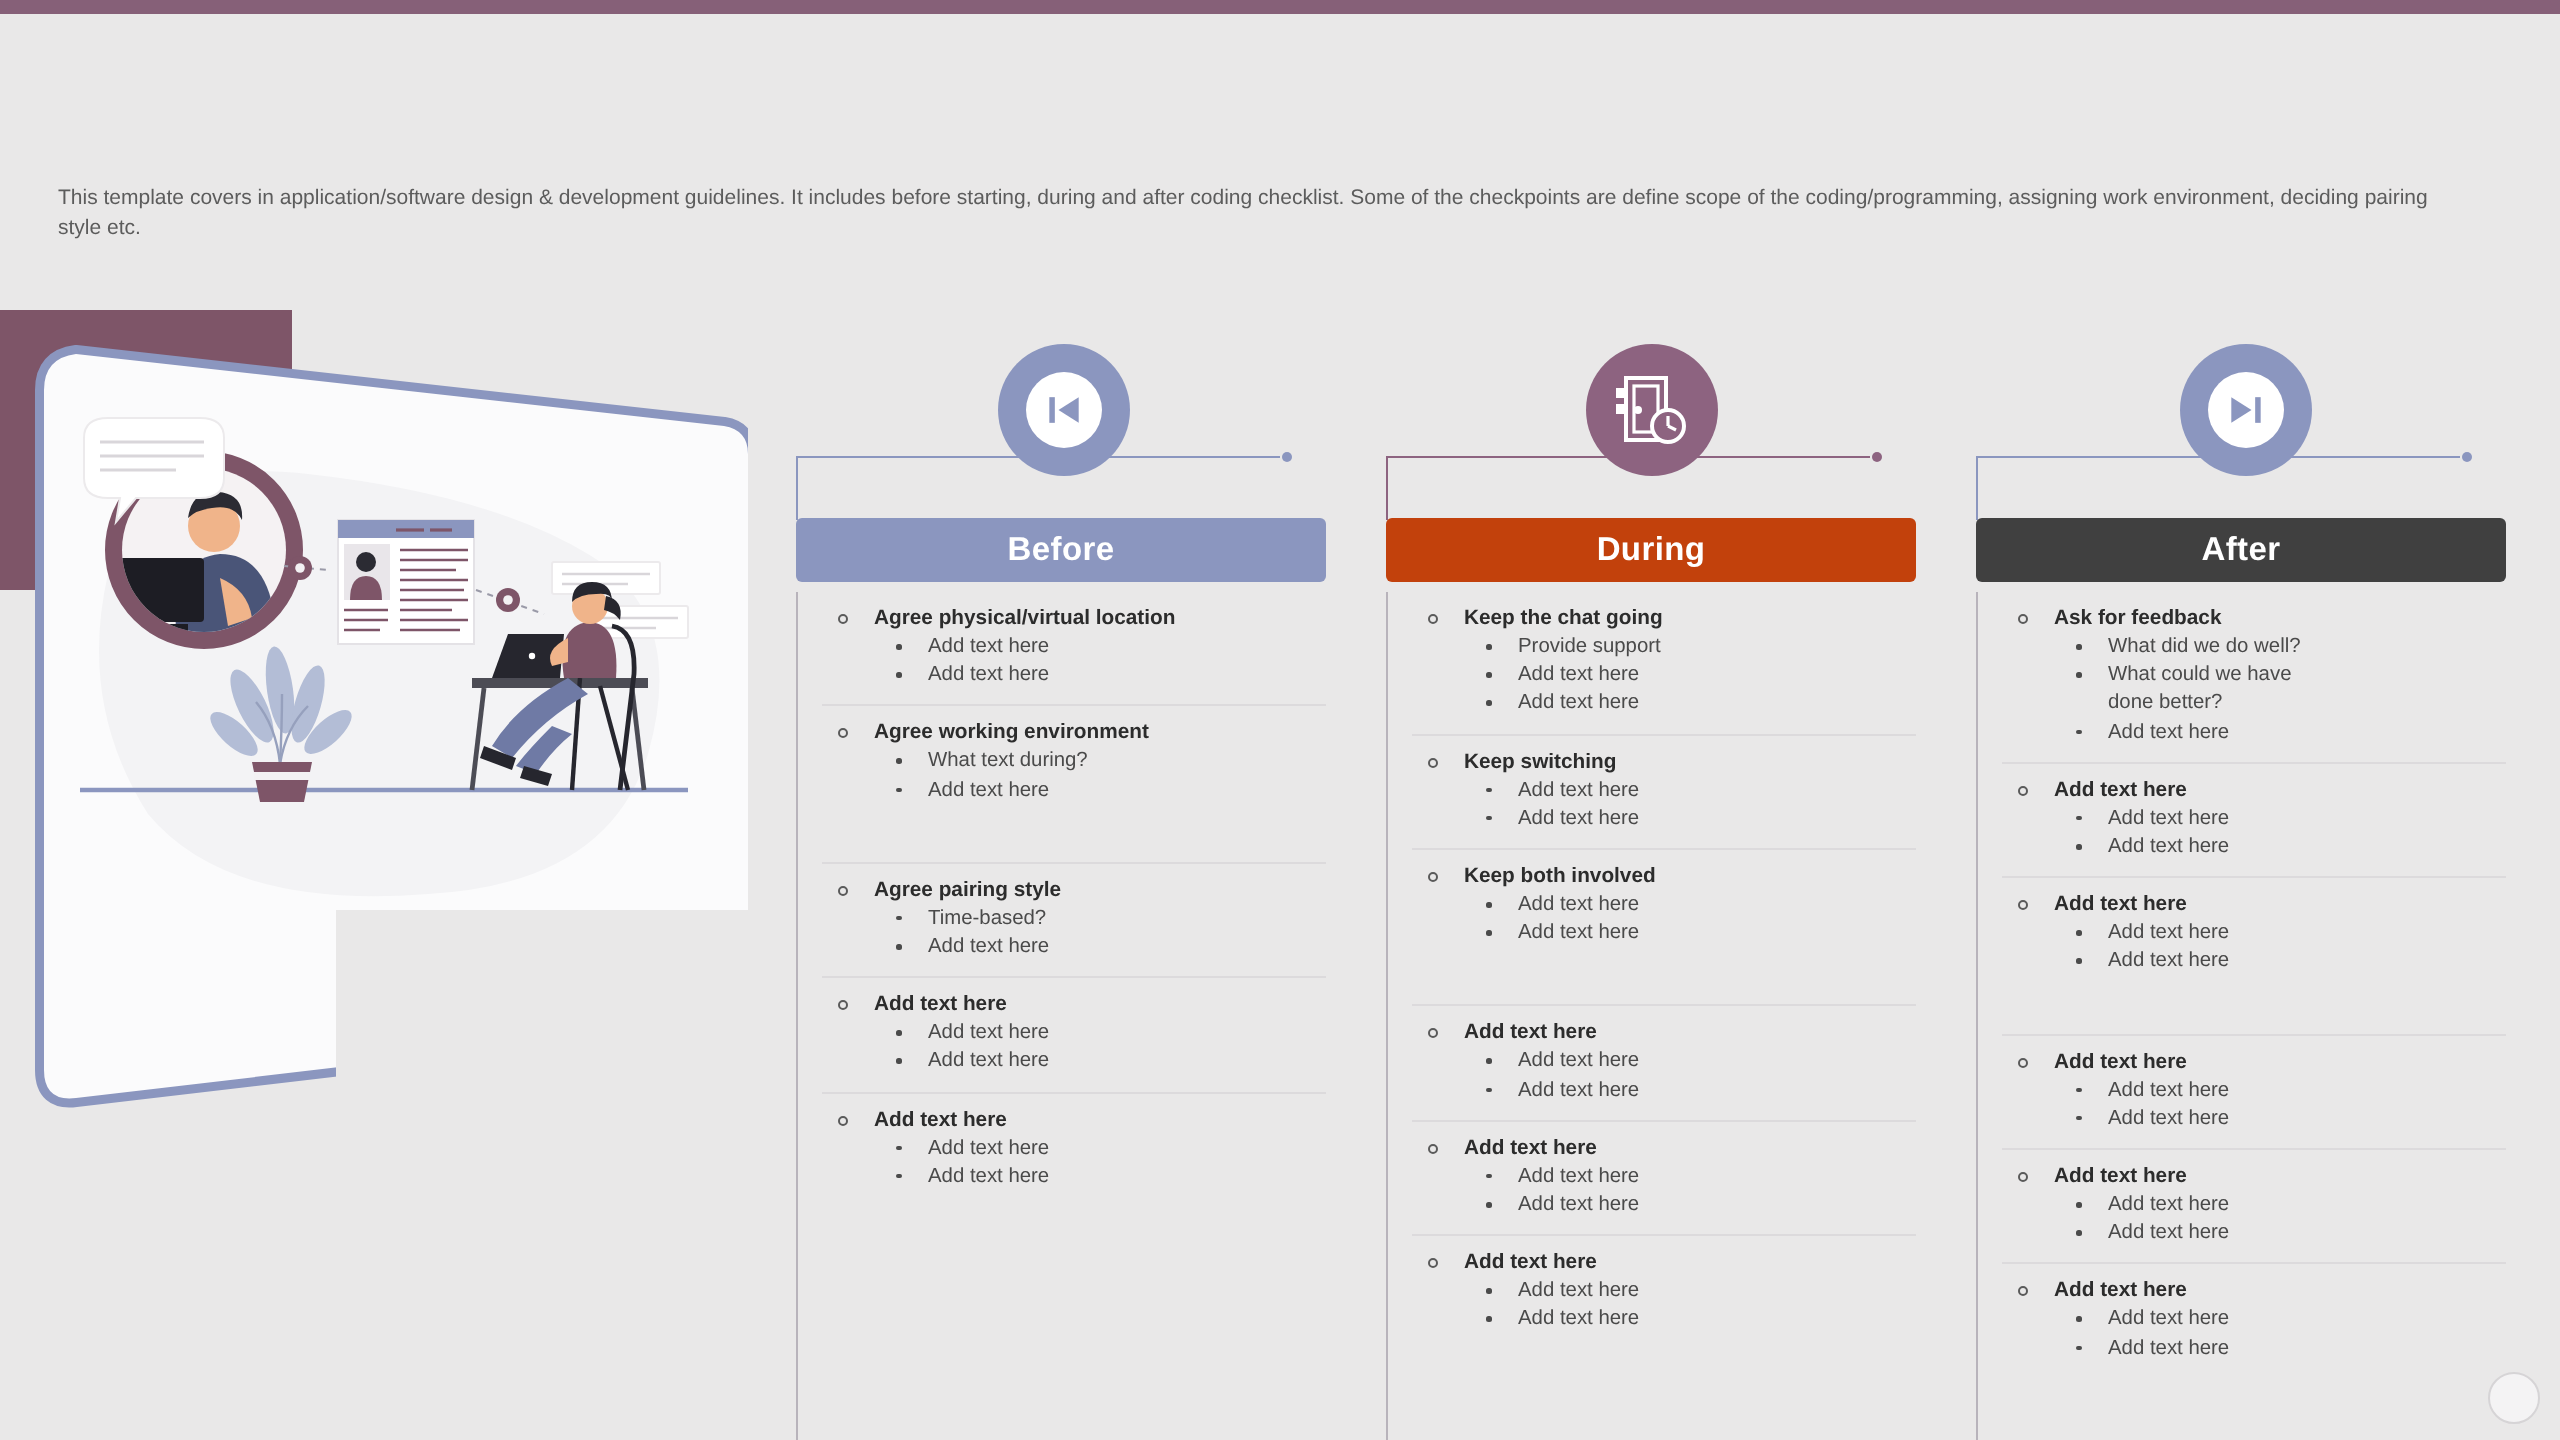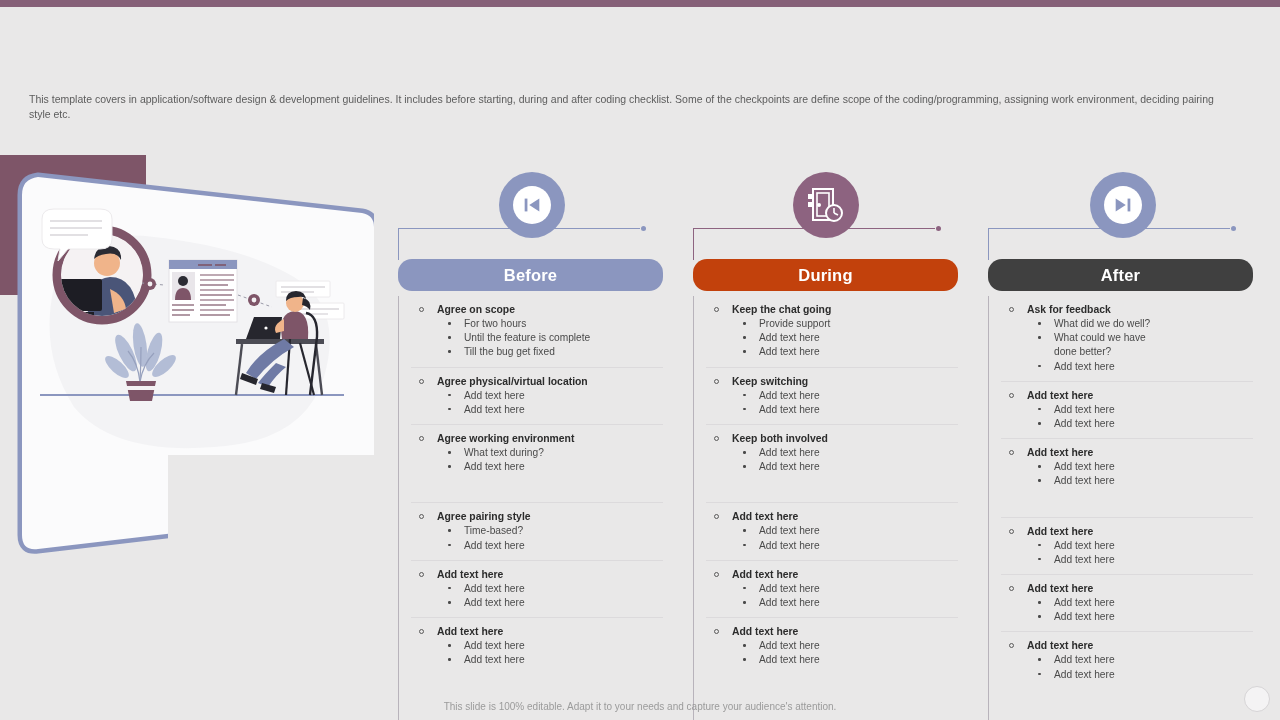--- a/index.html
+++ b/index.html
@@ -57,21 +57,21 @@
     position: absolute; left: 0px; top: 0px; height: 1px; width: 242px;
   }
   .conn-dot {
     position: absolute; right: 17px; top: -2px; width: 5px; height: 5px;
     border-radius: 50%;
   }
 
   
   .col-header {
     position: absolute; left: 0px; top: 31px; width: 265px; height: 32px;
-    border-radius: 14px;
+    border-radius: 3px;
     display: flex; align-items: center; justify-content: center;
     color: #ffffff; font-size: 16.5px; font-weight: bold;
     letter-spacing: 0.2px;
   }
 
   
   .col-body {
     position: absolute; left: 0px; top: 68px; width: 265px; height: 592px;
     border-left: 1px solid #b8b3bb;
     padding-left: 12px;
@@ -291,26 +291,20 @@
 
   <div class="col col-before">
     <div class="conn-top">
       <div class="conn-v" style="background:#8b96bf"></div>
       <div class="conn-h" style="background:#8b96bf"></div>
       <div class="conn-dot" style="background:#8b96bf"></div>
     </div>
     <div class="col-header" style="background:#8b96bf">Before</div>
     <div class="col-body">
 
-      <div class="group">
-        <div class="g-head"><span class="marker"></span><span>Agree on  scope</span></div>
-        <div class="g-sub"><span class="dot"></span><span>For two hours</span></div>
-        <div class="g-sub"><span class="dot"></span><span>Until the feature is complete</span></div>
-        <div class="g-sub"><span class="dot"></span><span>Till the bug get fixed</span></div>
-      </div>
 
       <div class="group">
         <div class="g-head"><span class="marker"></span><span>Agree physical/virtual  location</span></div>
         <div class="g-sub"><span class="dot"></span><span>Add text here</span></div>
         <div class="g-sub"><span class="dot"></span><span>Add text here</span></div>
       </div>
 
       <div class="group tall">
         <div class="g-head"><span class="marker"></span><span>Agree working environment</span></div>
         <div class="g-sub"><span class="dot"></span><span>What text  during?</span></div>
@@ -433,16 +427,15 @@
       <div class="group">
         <div class="g-head"><span class="marker"></span><span>Add  text here</span></div>
         <div class="g-sub"><span class="dot"></span><span>Add text here</span></div>
         <div class="g-sub"><span class="dot"></span><span>Add text here</span></div>
       </div>
 
     </div>
 
   </div>
 
-  <div class="footer-note">This slide is 100% editable.  Adapt it to your needs and capture your audience's attention.</div>
   <div class="corner-circle"></div>
 
 </div>
 
 </body></html>

